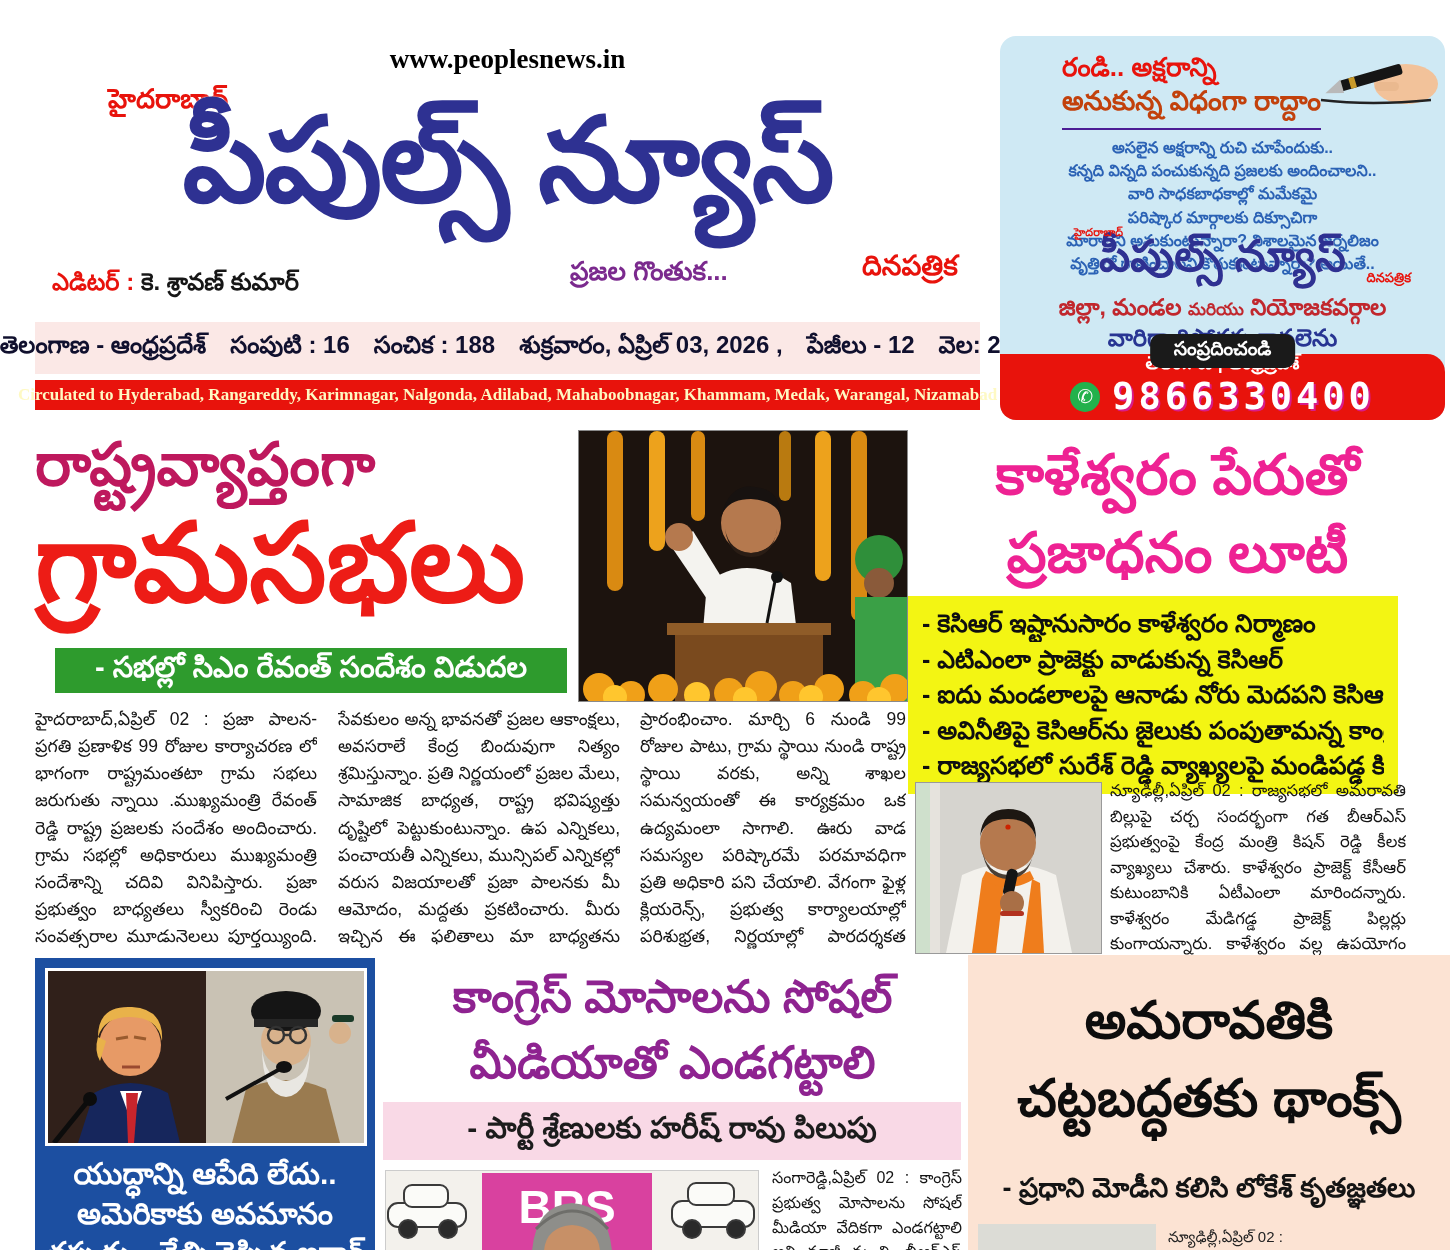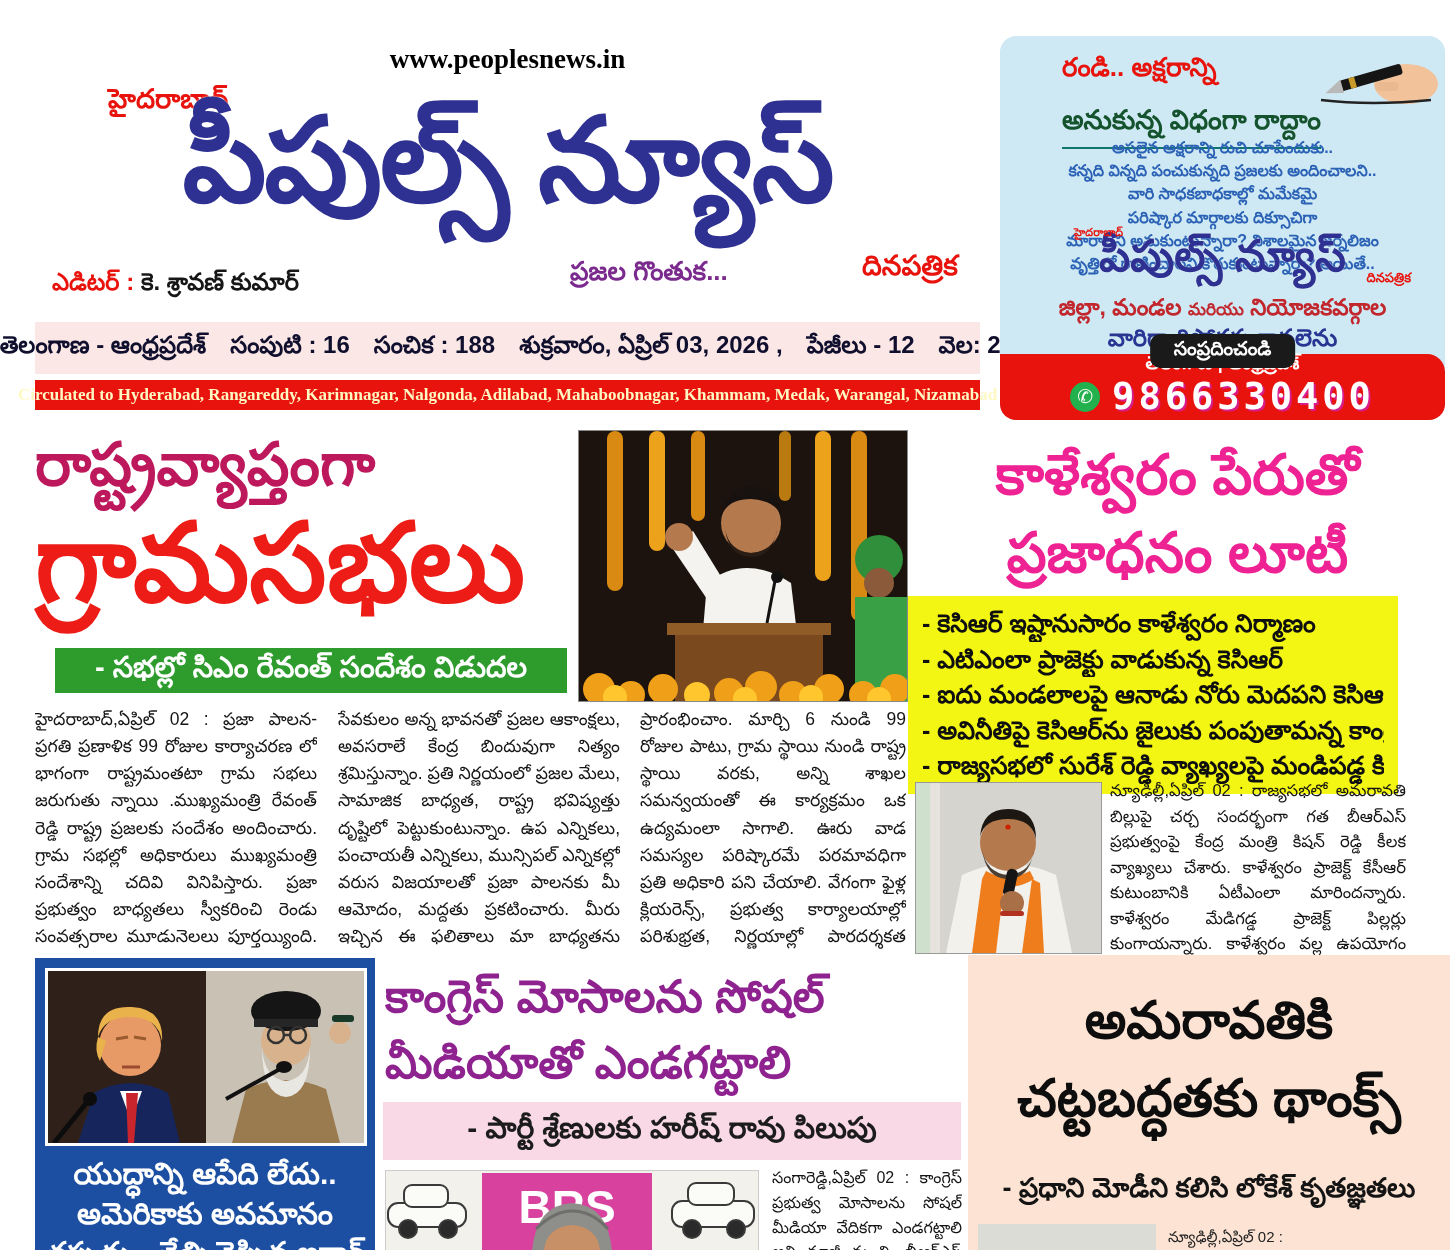--- a/index.html
+++ b/index.html
@@ -26,22 +26,22 @@
                font-size:24px;font-weight:800;color:#10102e;white-space:nowrap;}
   .circ-bar{left:35px;top:380px;width:945px;height:30px;background:#e8130c;color:#fef9c3;
             display:flex;align-items:center;justify-content:center;
             font-family:"Liberation Serif","DejaVu Serif",serif;
             font-size:17px;font-weight:700;white-space:nowrap;}
 
   
   .ad-box{left:1000px;top:36px;width:445px;height:384px;background:#cfe9f4;
           border-radius:16px;overflow:hidden;}
   .ad-head-red{position:absolute;left:62px;top:16px;color:#e8130c;font-size:26px;font-weight:800;}
-  .ad-head-blue{position:absolute;left:62px;top:50px;color:#14532d;font-size:27px;font-weight:700;
-                border-bottom:2px solid #0f766e;padding-bottom:5px;margin-top:19px;}
+  .ad-head-blue{position:absolute;left:62px;top:50px;color:#c2410c;font-size:27px;font-weight:700;
+                border-bottom:2px solid #4c1d95;padding-bottom:5px;}
   .pen-icon{position:absolute;right:4px;top:6px;}
   .ad-body{position:absolute;left:0;top:100px;width:100%;text-align:center;
            color:#2b62b5;font-weight:700;font-size:16px;line-height:1.45;}
   .ad-mini{position:absolute;left:0;top:190px;width:100%;height:66px;text-align:center;}
   .ad-mini .t{color:#2e3192;font-size:44px;font-weight:800;line-height:60px;text-shadow:0 0 1px #fff;}
   .ad-mini .c{position:absolute;left:74px;top:0;color:#e8130c;font-size:11px;font-weight:700;}
   .ad-mini .d{position:absolute;right:34px;bottom:4px;color:#e8130c;font-size:13px;font-weight:700;}
   .ad-l1{position:absolute;left:0;top:258px;width:100%;text-align:center;color:#c1272d;
          font-size:23px;font-weight:800;}
   .ad-l1 .small{font-size:17px;}
@@ -85,21 +85,21 @@
   .kishan-photo{left:915px;top:782px;width:185px;height:170px;border:1px solid #9a9a9a;overflow:hidden;}
   .kal-body{left:1110px;top:778px;width:296px;height:178px;font-size:16.5px;}
 
   
   .iran-card{left:35px;top:958px;width:340px;height:292px;background:#1c4fa1;}
   .tk-photo{position:absolute;left:10px;top:10px;width:316px;height:172px;border:3px solid #fff;
             overflow:hidden;background:#333;}
   .iran-headline{position:absolute;left:0;top:196px;width:100%;text-align:center;color:#fff;
                  font-size:30px;font-weight:700;line-height:1.32;}
 
-  .harish-headline{left:385px;top:964px;width:575px;text-align:left;color:#8e2390;
+  .harish-headline{left:385px;top:964px;width:575px;text-align:center;color:#8e2390;
                    font-size:45px;font-weight:800;line-height:66px;white-space:nowrap;}
   .harish-band{left:383px;top:1102px;width:578px;height:58px;background:#f9d9e6;
                display:flex;align-items:center;justify-content:center;color:#1c1c1c;
                font-size:30px;font-weight:800;white-space:nowrap;}
   .brs-photo{left:385px;top:1170px;width:372px;height:80px;border:1px solid #cccccc;overflow:hidden;}
   .harish-body{left:772px;top:1166px;width:190px;height:84px;font-size:16px;}
 
   .ama-card{left:968px;top:955px;width:482px;height:295px;background:#fce3d3;}
   .ama-headline{position:absolute;left:0;top:26px;width:100%;text-align:center;color:#0d0d0d;
                 font-size:52px;font-weight:800;line-height:78px;white-space:nowrap;}

